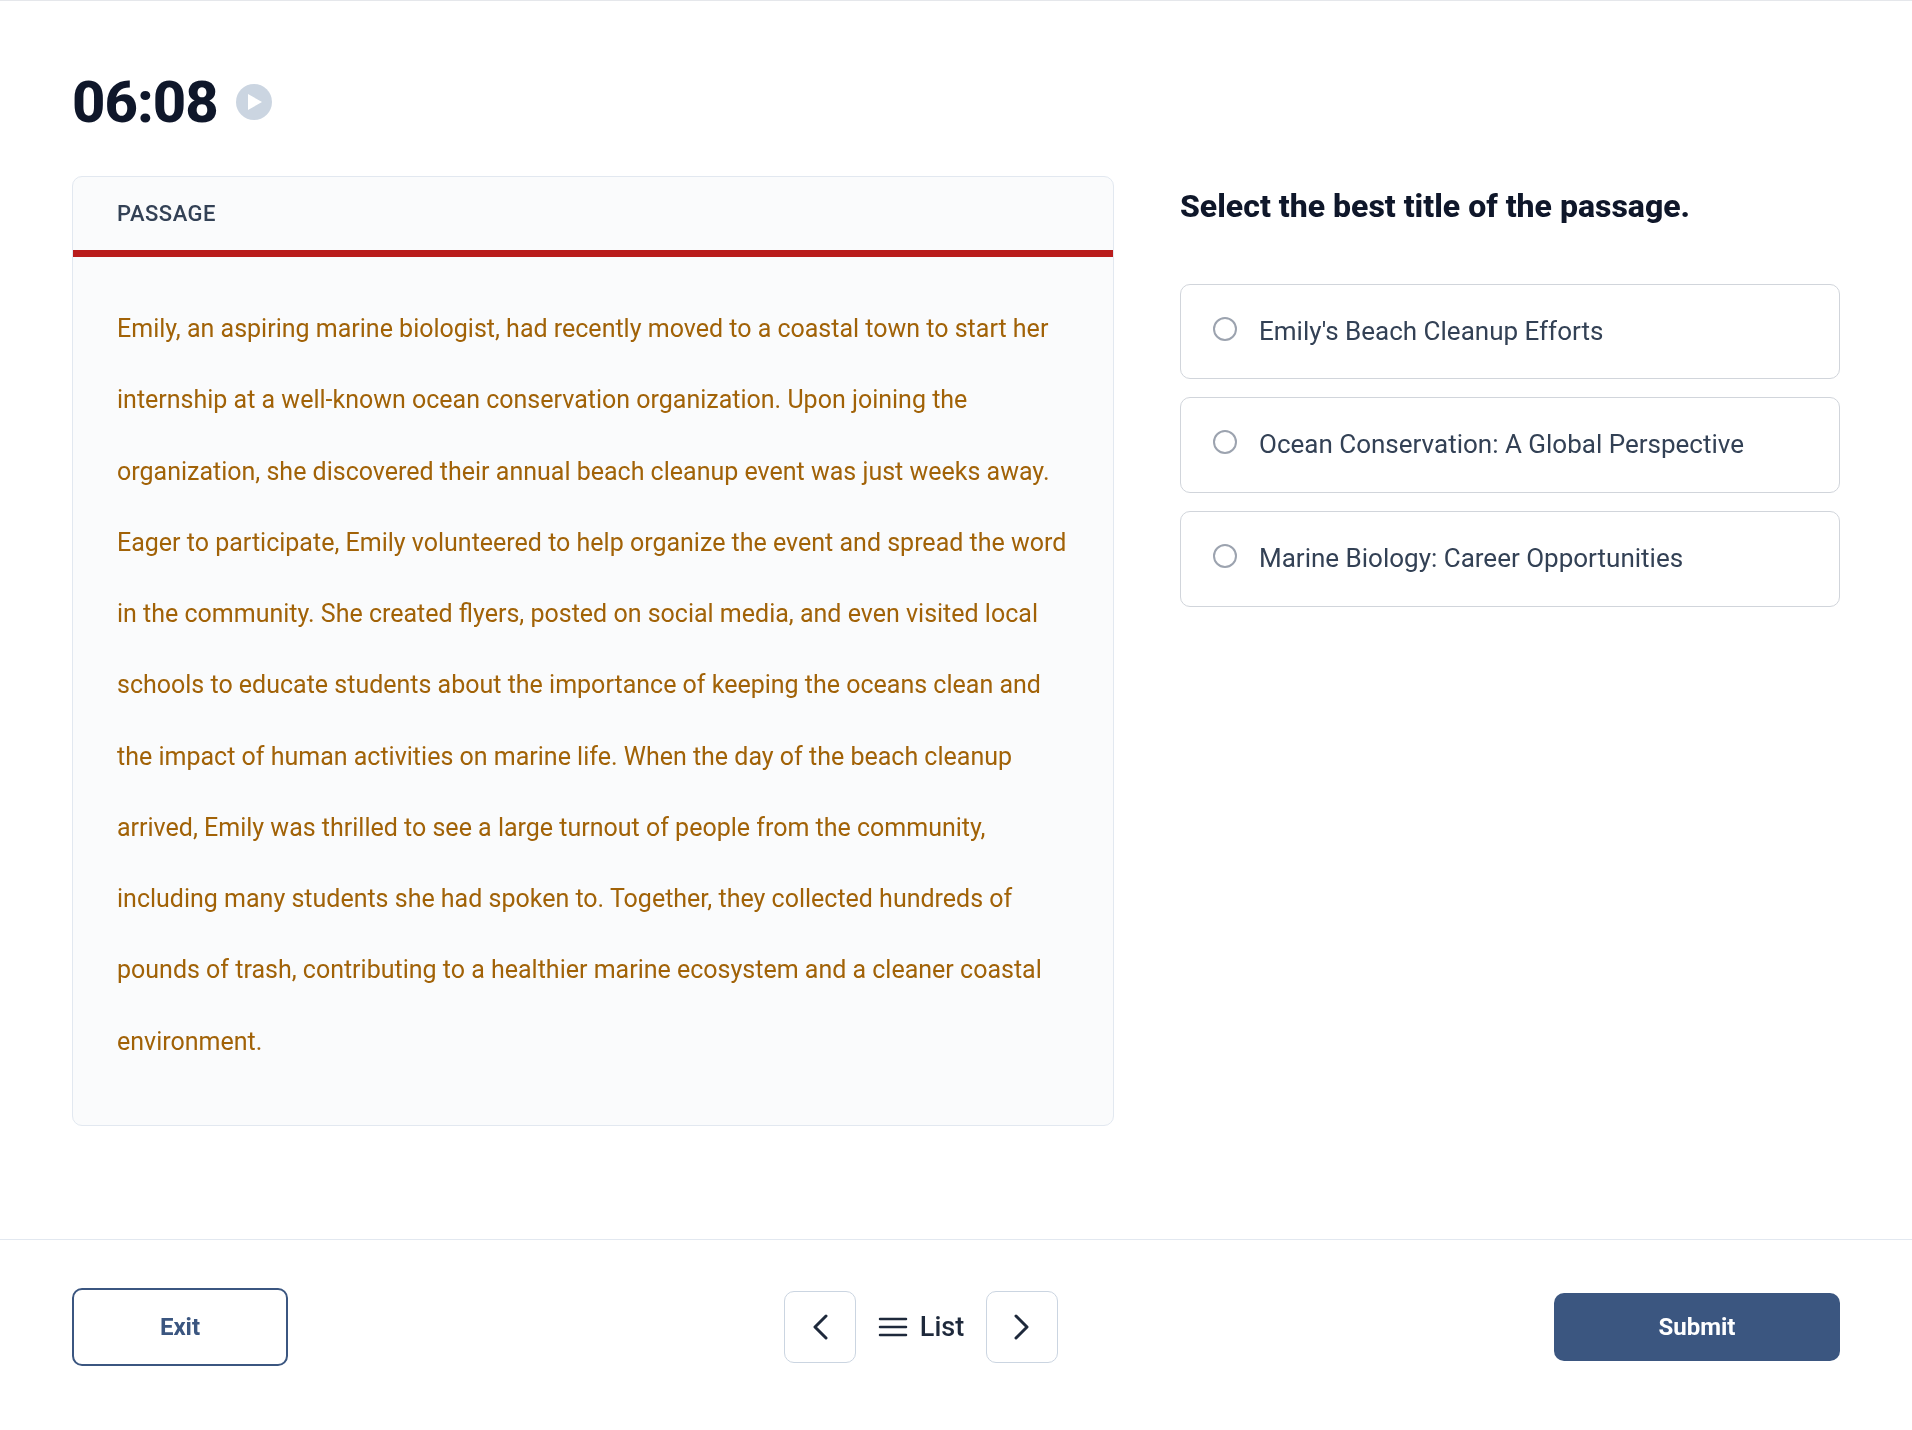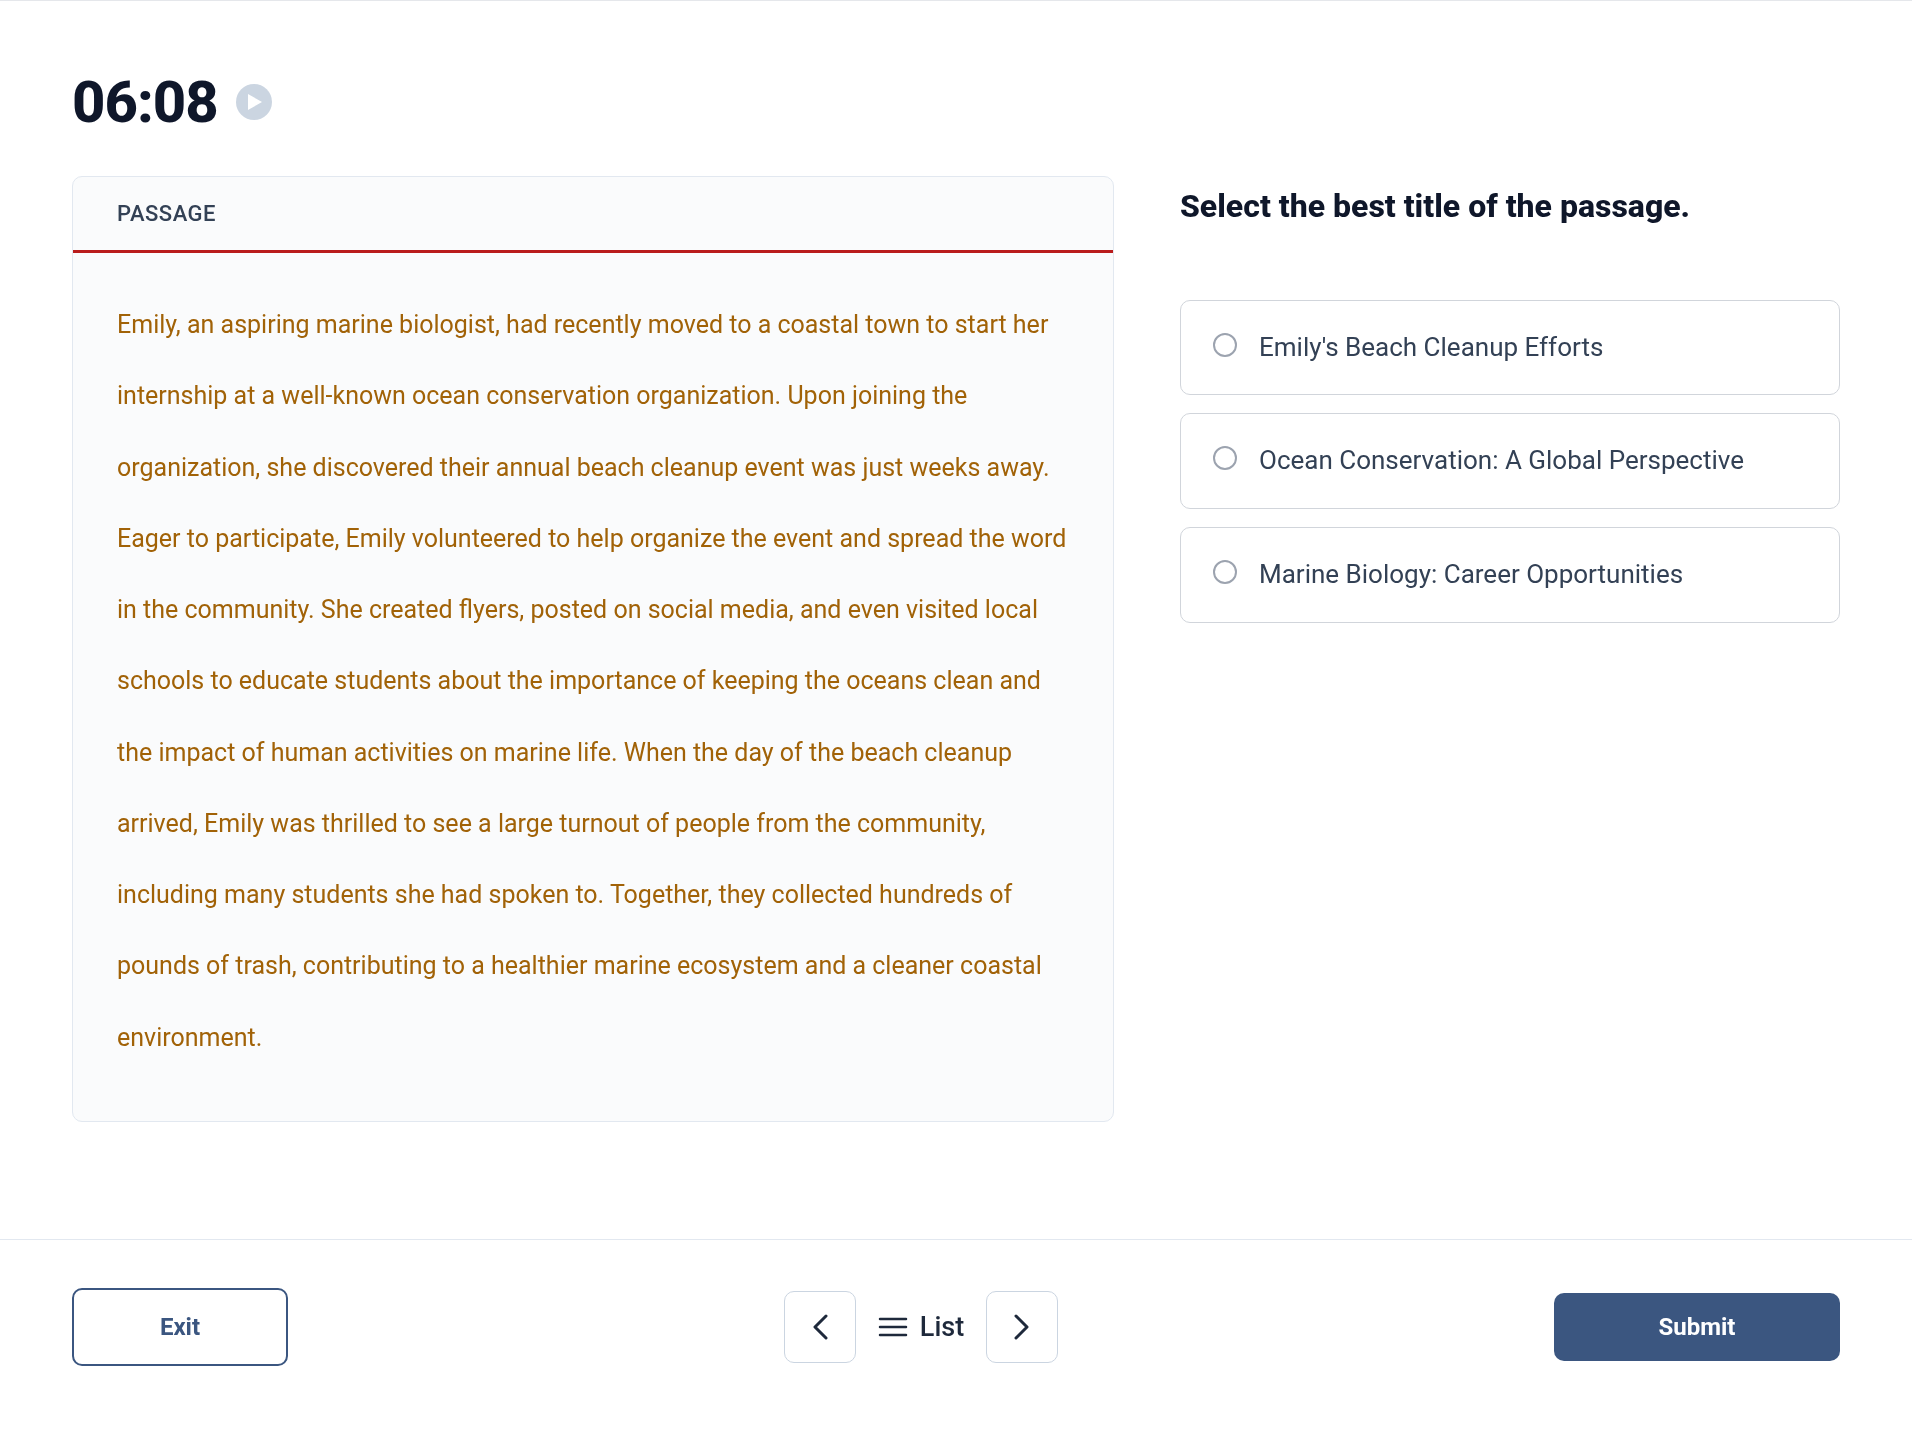--- a/index.html
+++ b/index.html
@@ -47,41 +47,41 @@
     }
     .passage-panel {
       flex: 0 0 1042px;
       border: 1px solid #e2e8f0;
       border-radius: 10px;
       background: #fafbfc;
       overflow: hidden;
     }
     .passage-header {
       padding: 24px 44px;
-      border-bottom: 3px solid #b91c1c;
+      border-bottom: 7px solid #b91c1c;
       font-size: 22px;
       letter-spacing: 0.5px;
       color: #334155;
       font-weight: 500;
     }
     .passage-body {
       padding: 36px 44px 48px 44px;
       font-size: 25px;
       line-height: 2.85;
       color: #a16207;
     }
     .question-panel {
       flex: 1;
       padding-top: 10px;
     }
     .question-title {
       font-size: 32px;
       font-weight: 800;
       color: #0f172a;
-      margin-bottom: 72px;
+      margin-bottom: 56px;
       line-height: 1.3;
     }
     .option {
       border: 1px solid #d1d5db;
       border-radius: 10px;
       padding: 28px 32px;
       margin-bottom: 18px;
       display: flex;
       align-items: flex-start;
       gap: 22px;

